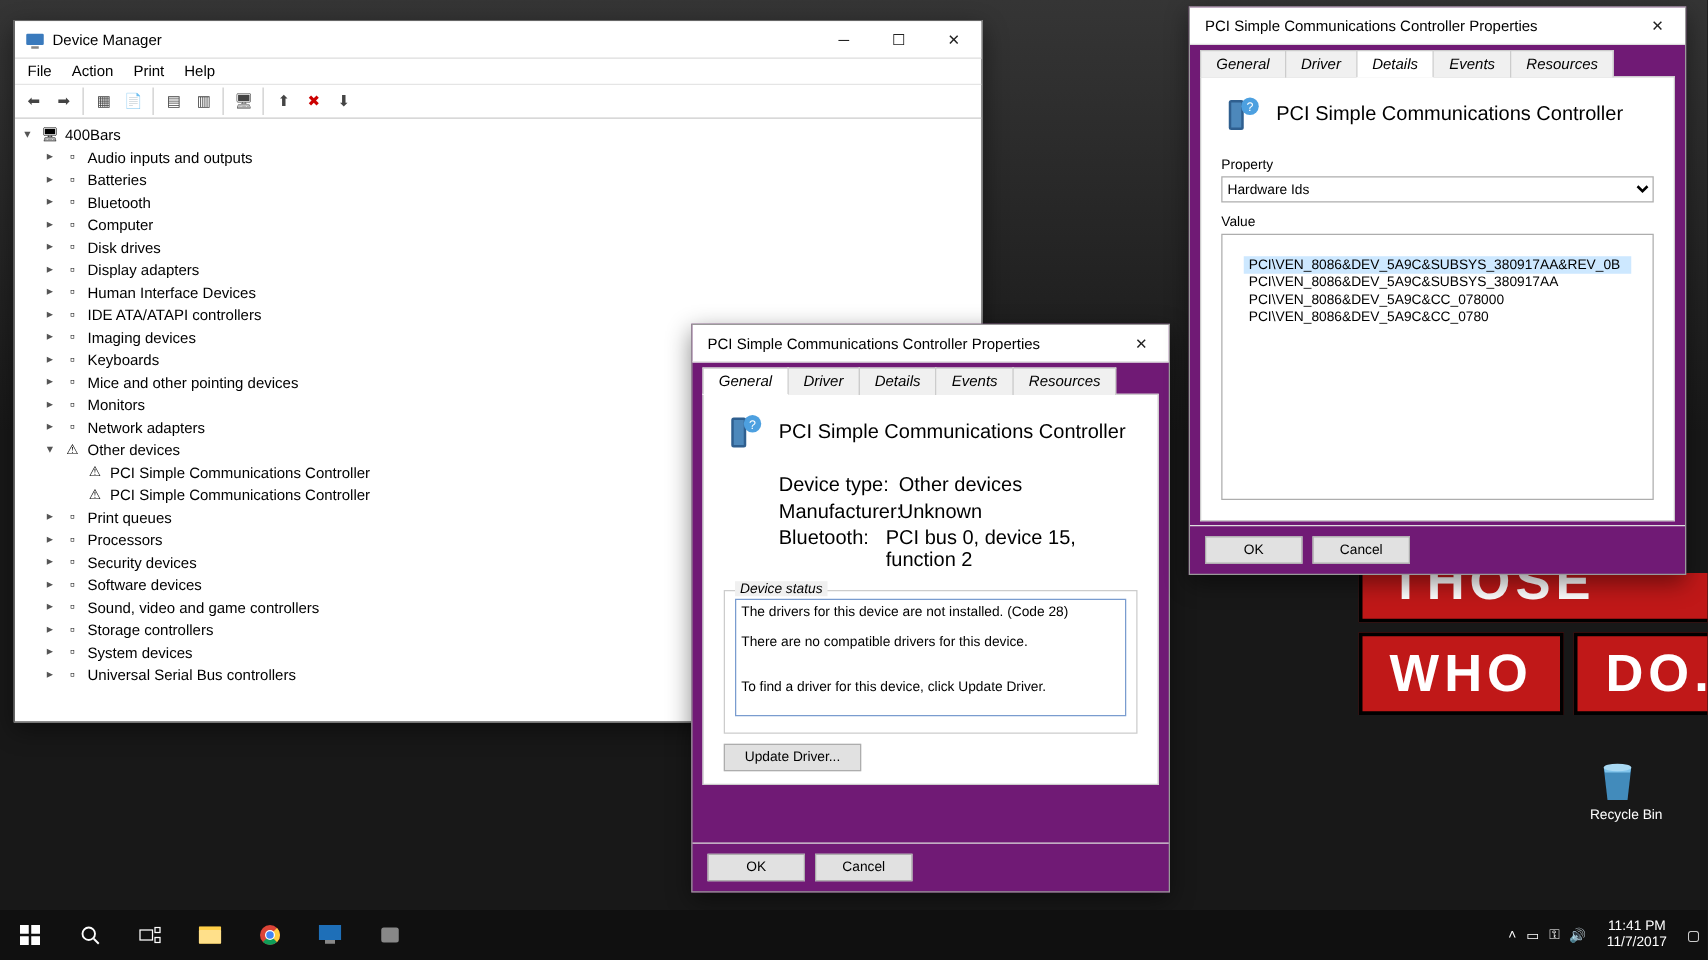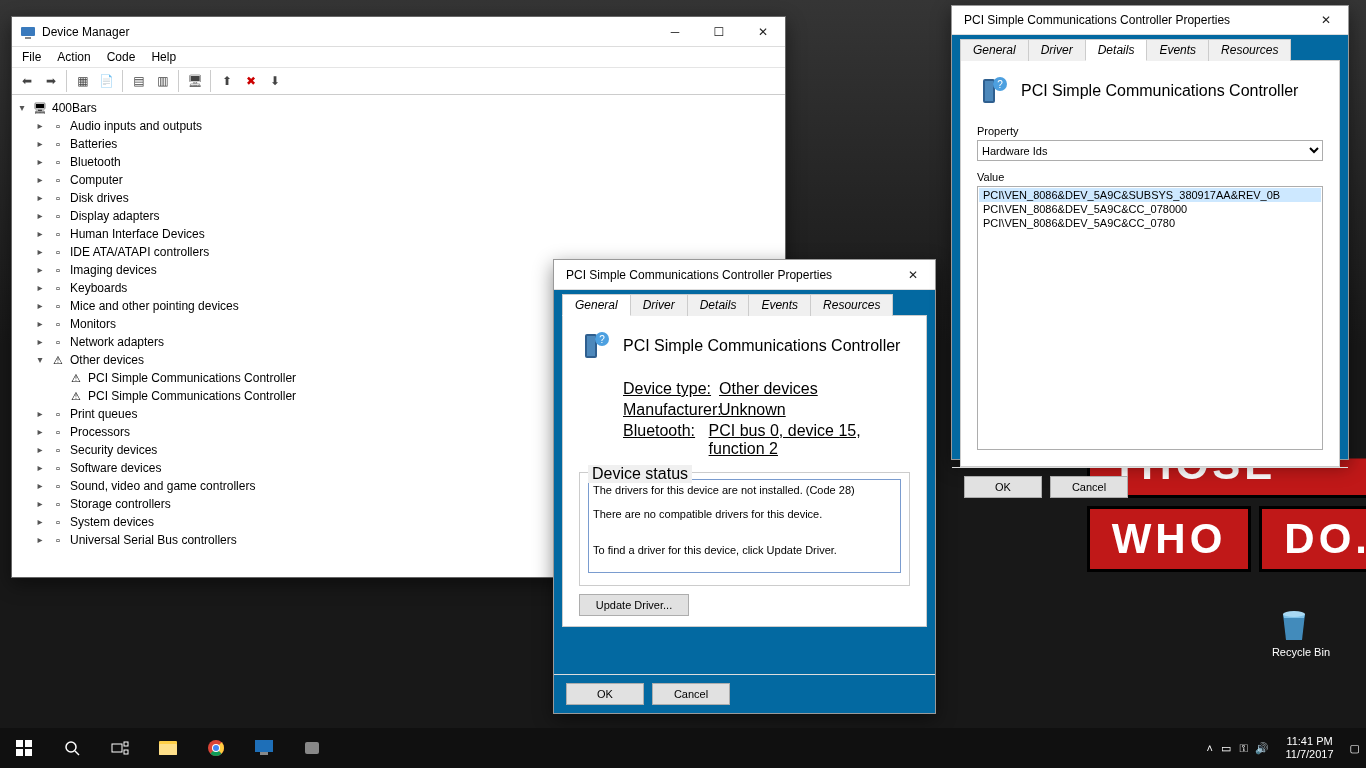--- a/index.html
+++ b/index.html
@@ -14,38 +14,38 @@
 .titlebar .wbtn { width: 44px; height: 28px; display: flex; align-items: center; justify-content: center; font-size: 12px; color: #222; cursor: default; }
 .menubar { height: 20px; display: flex; align-items: center; gap: 16px; padding: 0 10px; font-size: 12px; }
 .menubar span { cursor: default; }
 .toolbar { height: 28px; display: flex; align-items: center; gap: 2px; padding: 0 4px; border-top: 1px solid #e5e5e5; border-bottom: 1px solid #ccc; }
 .tbtn { width: 22px; height: 22px; display: flex; align-items: center; justify-content: center; font-size: 12px; color: #444; cursor: default; }
 .tbtn.sep { width: 2px; border-left: 1px solid #ccc; margin: 0 2px; }
 .tree { flex: 1; overflow: auto; padding: 4px 0 4px 4px; font-size: 12px; line-height: 18px; }
 .tree-item { display: flex; align-items: center; height: 18px; white-space: nowrap; }
 .chev { width: 12px; text-align: center; color: #555; font-size: 10px; display: inline-block; }
 .tree .ic { width: 16px; height: 16px; margin: 0 4px; display: inline-flex; align-items: center; justify-content: center; font-size: 11px; }
-.dlg { position: absolute; background: #0369a1; border: 1px solid #999; box-shadow: 0 6px 18px rgba(0,0,0,.45); display: flex; flex-direction: column; }
+.dlg { position: absolute; background: #701a75; border: 1px solid #999; box-shadow: 0 6px 18px rgba(0,0,0,.45); display: flex; flex-direction: column; }
 .dlg .titlebar { background: #fff; }
 .tabs { display: flex; font-size: 12px; padding-top: 4px; }
 .tab { padding: 3px 12px; background: #f0f0f0; border: 1px solid #ccc; border-bottom: none; margin-right: -1px; position: relative; cursor:default;font-style:italic; }
 .tab.active { background: #fff; z-index: 2; border-bottom: 1px solid #fff; }
 .dev-header { display: flex; align-items: center; gap: 12px; margin-bottom: 18px; }
 .dev-ico { width: 32px; height: 32px; }
-.info-row { display: flex; margin: 3px 0; text-decoration: underline; }
+.info-row { display: flex; margin: 3px 0; }
 .info-row .k { width: 96px; }
 .fieldset { border: 1px solid #ccc; margin-top: 14px; padding: 6px 8px 8px; position: relative; }
-.fieldset .legend { position: absolute; top: -8px; left: 8px; background: #f0f0f0; padding: 0 4px; font-size: 16px; }
+.fieldset .legend { position: absolute; top: -8px; left: 8px; background: #f0f0f0; padding: 0 4px; font-size: 11px; font-style: italic; }
 .status-box { width: 100%; height: 94px; background: #fff; border: 1px solid #7a9ccf; font-size: 11px; padding: 4px; resize: none; }
 .btnrow { display: flex; gap: 8px; padding: 8px 12px; border-top: 1px solid #ddd; }
 .btnrow.inset { border: none; padding: 8px 0 0; }
 button.win { min-width: 78px; height: 22px; font-size: 11px; background: #e1e1e1; border: 1px solid #adadad; cursor: default; }
 .prop-lbl { font-size: 11px; margin-bottom: 3px; }
 select.win { width: 100%; height: 21px; font-size: 11px; border: 1px solid #adadad; background: #fff; }
-.listbox { width: 100%; background: #fff; border: 1px solid #adadad; font-size: 11px; padding: 1px; height: 264px; overflow: auto; }
+.listbox { width: 100%; background: #fff; border: 1px solid #adadad; font-size: 11px; padding: 17px; height: 213px; overflow: auto; }
 .listbox .it { padding: 1px 4px; }
 .listbox .it.sel { background: #cde8ff; }
 .taskbar { position: absolute; left: 0; right: 0; bottom: 0; height: 40px; background: #101010; display: flex; align-items: center; color: #fff; font-size: 11px; }
 .taskbar .tb { width: 48px; height: 40px; display: flex; align-items: center; justify-content: center; cursor:default;}
 .taskbar .spacer { flex: 1; }
 .taskbar .tray { display: flex; align-items: center; gap: 8px; padding-right: 6px; }
 .taskbar .clock { text-align: center; line-height: 13px; padding: 0 8px; }
 .recycle { position: absolute; right: 36px; top: 602px; text-align: right; color: #fff; font-size: 11px; width: 72px; }
 .recycle .rc-ico { width: 42px; height: 42px; margin: 0 auto 2px; }
 svg { display: block; }
@@ -84,21 +84,21 @@
         </svg>
     </span>
     <span class="t">Device Manager</span>
     <div class="wbtn">─</div>
     <div class="wbtn">☐</div>
     <div class="wbtn close">✕</div>
   </div>
   <div class="menubar">
     <span>File</span>
     <span>Action</span>
-    <span>Code</span>
+    <span>Print</span>
     <span>Help</span>
   </div>
   <div class="toolbar">
     <div class="tbtn">⬅</div>
     <div class="tbtn">➡</div>
     <div class="tbtn sep"></div>
     <div class="tbtn">▦</div>
     <div class="tbtn">📄</div>
     <div class="tbtn sep"></div>
     <div class="tbtn">▤</div>
@@ -322,20 +322,21 @@
         </span>
         <span>PCI Simple Communications Controller</span>
       </div>
       <div class="prop-lbl">Property</div>
       <select class="win">
         <option>Hardware Ids</option>
       </select>
       <div class="prop-lbl" style="margin-top:10px;">Value</div>
       <div class="listbox" id="valbox">
           <div class="it sel">PCI\VEN_8086&amp;DEV_5A9C&amp;SUBSYS_380917AA&amp;REV_0B</div>
+          <div class="it">PCI\VEN_8086&amp;DEV_5A9C&amp;SUBSYS_380917AA</div>
           <div class="it">PCI\VEN_8086&amp;DEV_5A9C&amp;CC_078000</div>
           <div class="it">PCI\VEN_8086&amp;DEV_5A9C&amp;CC_0780</div>
         </div>
     </div>
   </div>
   <div style="flex:1;"></div>
   <div class="btnrow">
     <button class="win">OK</button>
     <button class="win">Cancel</button>
   </div>

